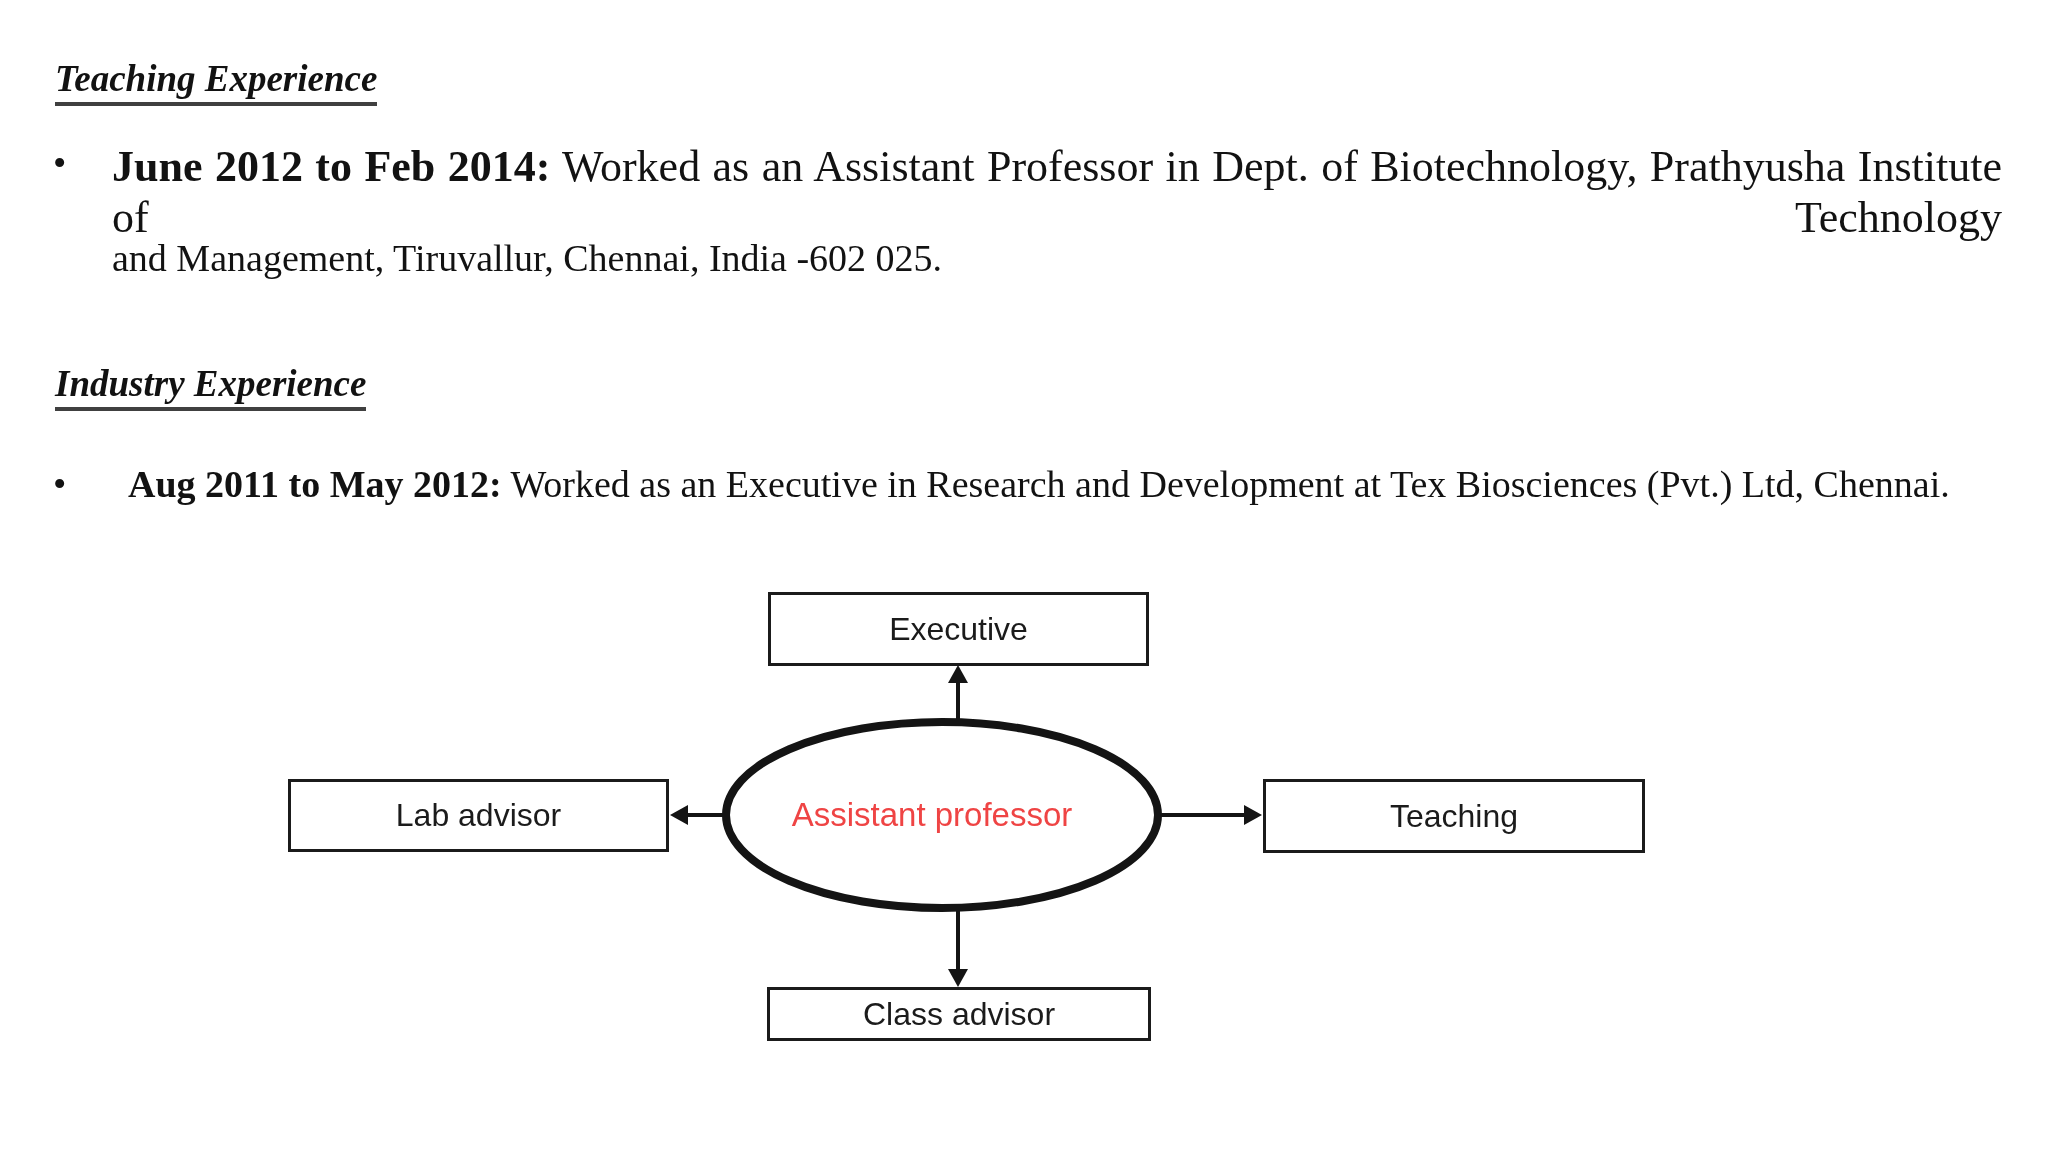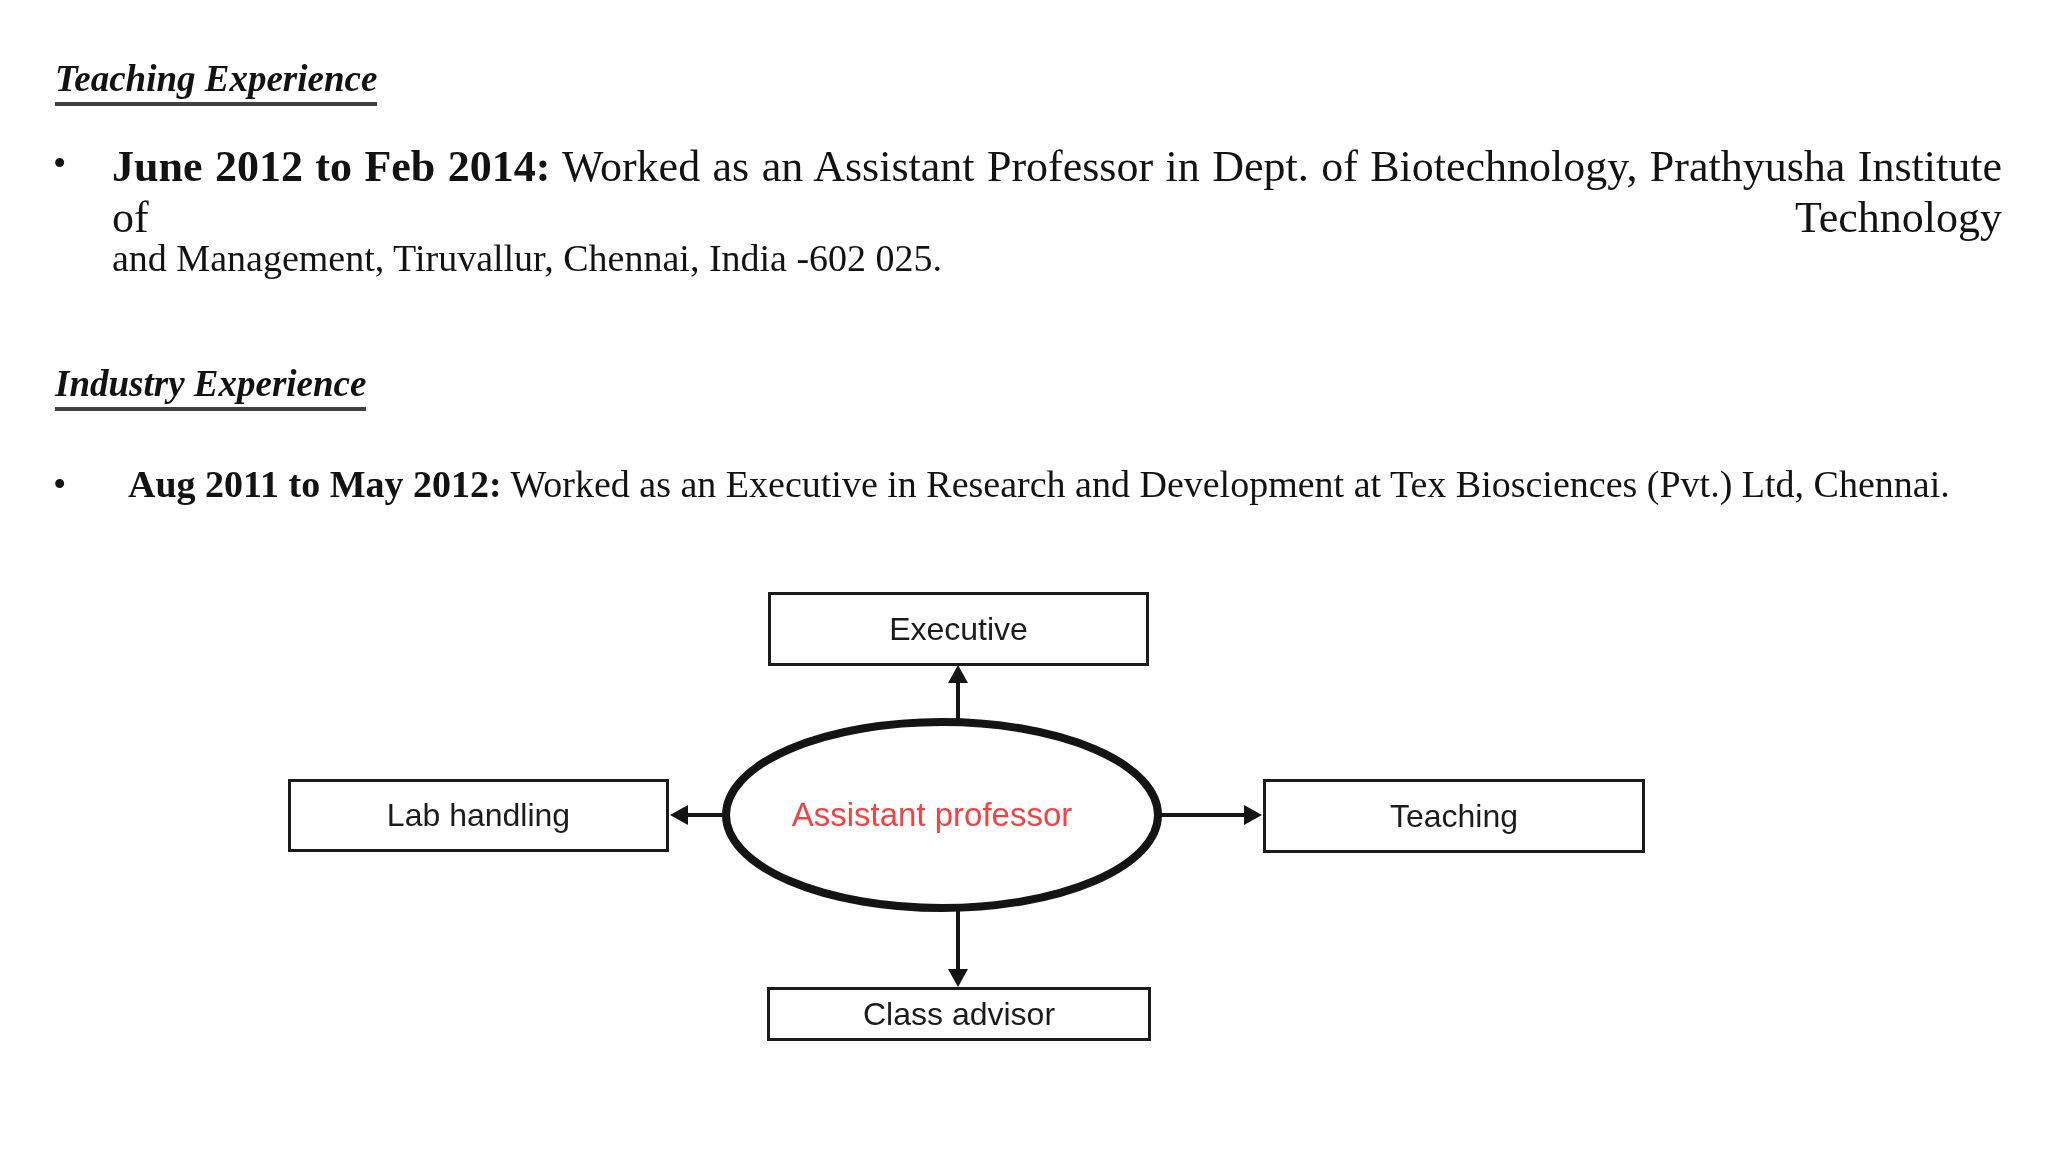--- a/index.html
+++ b/index.html
@@ -122,21 +122,21 @@
 
     <line x1="1160" y1="815" x2="1246" y2="815" stroke="#141414" stroke-width="4"></line>
     <polygon points="1262,815 1244,805 1244,825" fill="#141414"></polygon>
   </svg>
 
   <div class="diagram-box" style="left:768px; top:592px; width:381px; height:74px;">
     <span>Executive</span>
   </div>
 
   <div class="diagram-box" style="left:288px; top:779px; width:381px; height:73px;">
-    <span>Lab handling</span>
+    <span>Lab advisor</span>
   </div>
 
   <div class="diagram-box" style="left:1263px; top:779px; width:382px; height:74px;">
     <span>Teaching</span>
   </div>
 
   <div class="diagram-box" style="left:767px; top:987px; width:384px; height:54px;">
     <span>Class advisor</span>
   </div>
 

